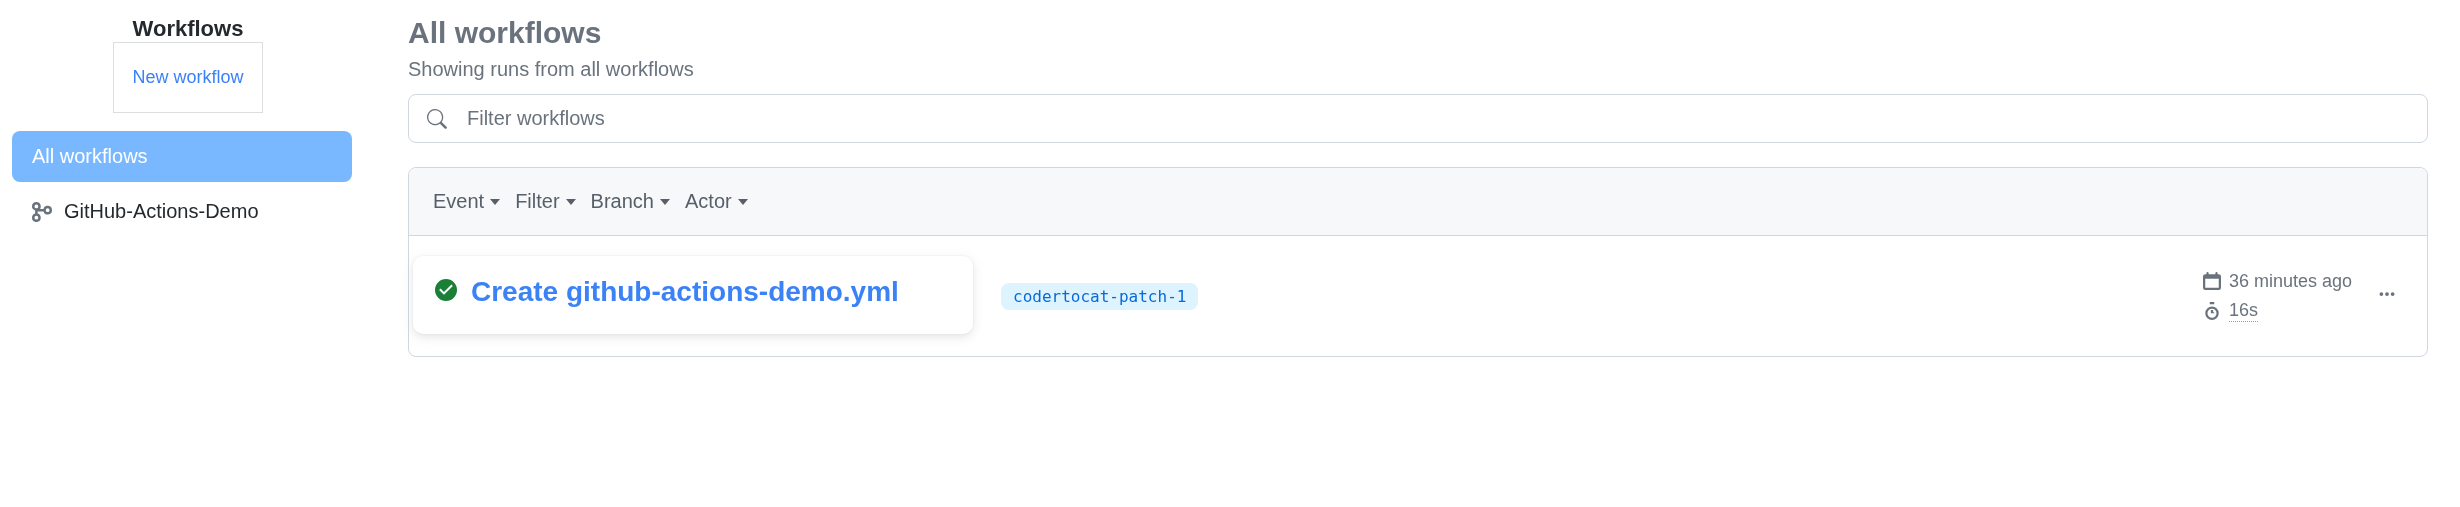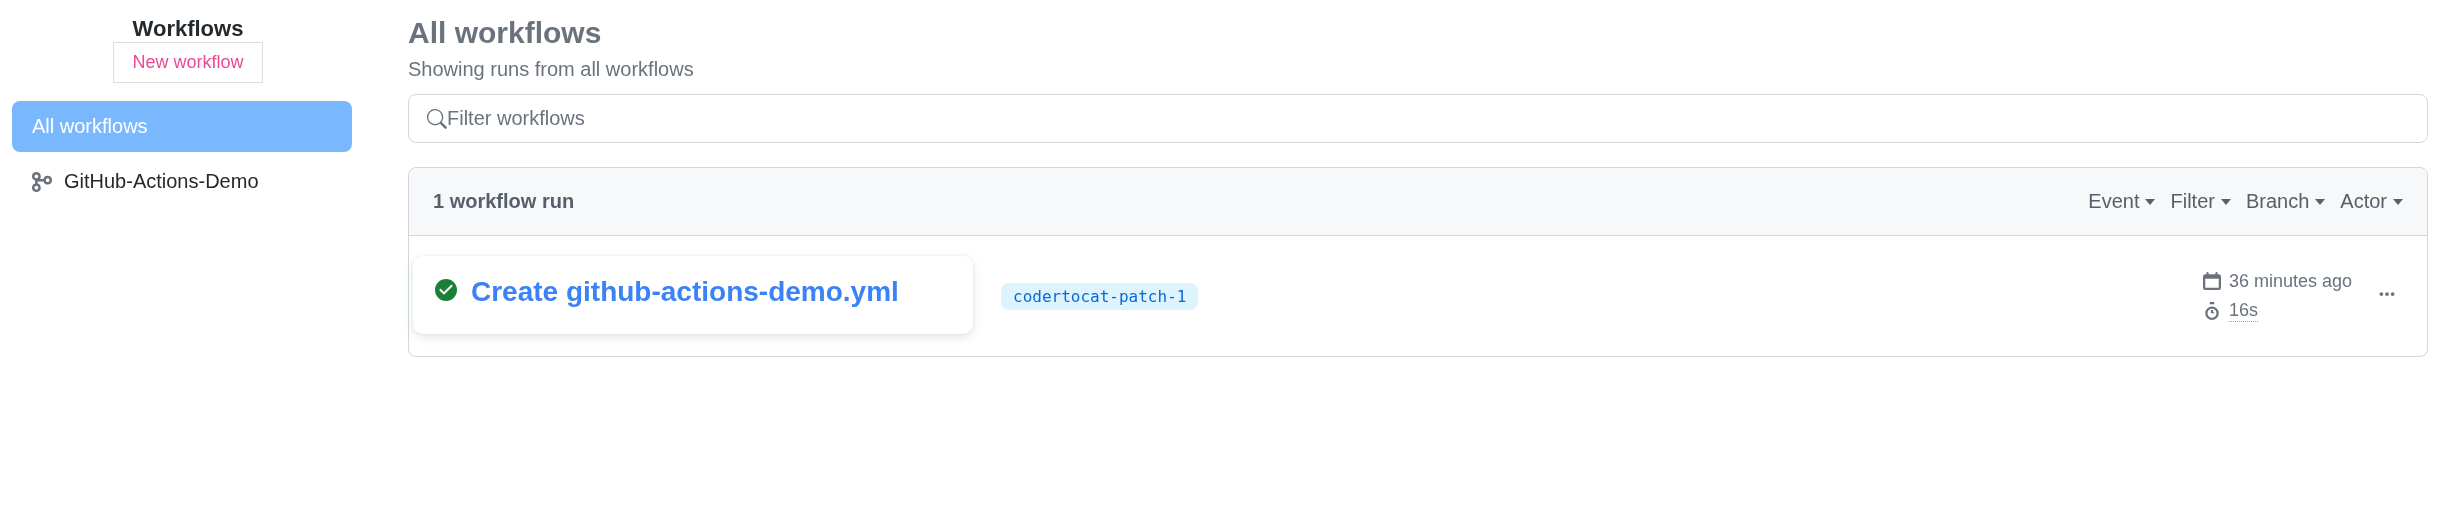--- a/index.html
+++ b/index.html
@@ -29,25 +29,25 @@
       flex-direction: column;
     }
     .sidebar-title {
       font-size: 22px;
       font-weight: 600;
       color: #24292e;
     }
     .new-workflow-btn {
       font-size: 18px;
       font-weight: 500;
-      color: #ec4899;
+      color: #3b82f6;
       background: #fff;
       border: 1px solid rgba(27,31,36,0.15);
       border-radius: 0;
-      padding: 9px 18px;
+      padding: 24px 18px;
       cursor: pointer;
     }
     .sidebar-nav {
       display: flex;
       flex-direction: column;
       gap: 4px;
     }
     .sidebar-item {
       display: flex;
       align-items: center;
@@ -80,21 +80,21 @@
       margin-bottom: 8px;
     }
     .main-subtitle {
       font-size: 20px;
       color: #6a737d;
       margin-bottom: 13px;
     }
     .filter-box {
       display: flex;
       align-items: center;
-      gap: 0;
+      gap: 20px;
       border: 1px solid #d0d7de;
       border-radius: 8px;
       padding: 12px 18px;
       margin-bottom: 24px;
     }
     .filter-input {
       border: none;
       outline: none;
       font-size: 20px;
       color: #24292e;
@@ -241,21 +241,20 @@
     <span class="search-icon">
       <svg width="20" height="20" viewBox="0 0 16 16" fill="currentColor">
           <path d="M11.742 10.344a6.5 6.5 0 1 0-1.397 1.398h-.001l3.85 3.85a1 1 0 0 0 1.415-1.414l-3.85-3.85zM12 6.5a5.5 5.5 0 1 1-11 0 5.5 5.5 0 0 1 11 0z"></path>
         </svg>
     </span>
     <input class="filter-input" type="text" placeholder="Filter workflows" style="">
   </div>
 
   <div class="runs-container">
     <div class="runs-header">
-      <span class="runs-count">1 workflow run</span>
       <div class="filter-controls">
         <div class="filter-dropdown">
           <span>Event</span>
           <svg width="10" height="6" viewBox="0 0 10 6" fill="currentColor">
               <path d="M0 0l5 6 5-6z"></path>
             </svg>
         </div>
         <div class="filter-dropdown">
           <span>Filter</span>
           <svg width="10" height="6" viewBox="0 0 10 6" fill="currentColor">

